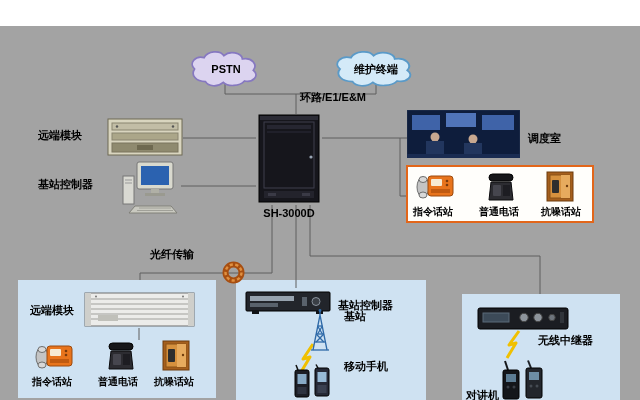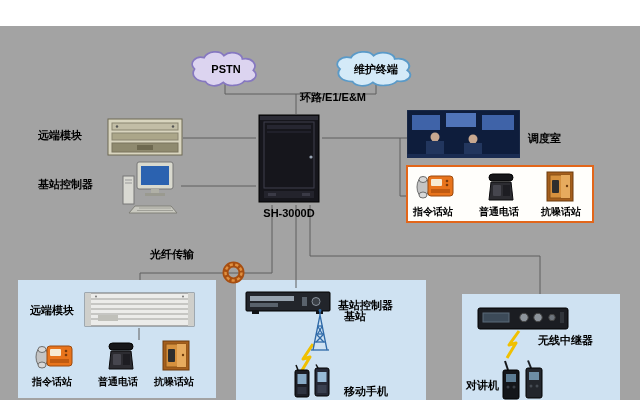--- a/index.html
+++ b/index.html
@@ -246,21 +246,21 @@
       <line x1="8" y1="6" x2="6" y2="1" stroke="#111" stroke-width="1.5"></line>
       <rect x="5" y="6" width="14" height="27" rx="2" fill="#1c1e26" stroke="#000"></rect>
       <rect x="7.5" y="10" width="9" height="10" fill="#87aac6"></rect>
       <rect x="7.5" y="23" width="9" height="7" fill="#2e3340"></rect>
       <line x1="28" y1="4" x2="26" y2="0.5" stroke="#111" stroke-width="1.5"></line>
       <rect x="25" y="4" width="14" height="28" rx="2" fill="#262936" stroke="#000"></rect>
       <rect x="27.5" y="8" width="9" height="10" fill="#97bad6"></rect>
       <rect x="27.5" y="21" width="9" height="8" fill="#3a4050"></rect>
     </svg>
   </div>
-  <div class="lbl" style="left:344px;top:360px;">移动手机</div>
+  <div class="lbl" style="left:344px;top:335px;">移动手机</div>
 
   <div class="node" style="left:476px;top:277px;width:94px;height:30px;">
     <svg viewBox="0 0 94 30">
       <rect x="2" y="5" width="90" height="21" rx="2" fill="#1b1d22" stroke="#000"></rect>
       <rect x="7" y="10" width="26" height="9" fill="#3c4a58" stroke="#5a6a78"></rect>
       <circle cx="48" cy="14.5" r="4.2" fill="#8d949c" stroke="#444"></circle>
       <circle cx="62" cy="14.5" r="4.2" fill="#8d949c" stroke="#444"></circle>
       <circle cx="76" cy="14.5" r="3.2" fill="#6d747c" stroke="#444"></circle>
       <rect x="84" y="9" width="4" height="11" fill="#30343a"></rect>
     </svg>
@@ -274,15 +274,15 @@
       <rect x="10" y="14" width="10" height="8" fill="#5d7d94"></rect>
       <circle cx="12" cy="27" r="1.5" fill="#3a3f46"></circle>
       <circle cx="18" cy="27" r="1.5" fill="#3a3f46"></circle>
       <line x1="35" y1="8" x2="32" y2="0.5" stroke="#1e2126" stroke-width="2"></line>
       <rect x="30" y="8" width="16" height="30" rx="2" fill="#23262c" stroke="#000"></rect>
       <rect x="33" y="12" width="10" height="8" fill="#6d8da4"></rect>
       <circle cx="35" cy="26" r="1.5" fill="#454b53"></circle>
       <circle cx="41" cy="26" r="1.5" fill="#454b53"></circle>
     </svg>
   </div>
-  <div class="lbl" style="left:466px;top:354px;">对讲机</div>
+  <div class="lbl" style="left:466px;top:364px;">对讲机</div>
 
 </div>
 
 </body></html>

